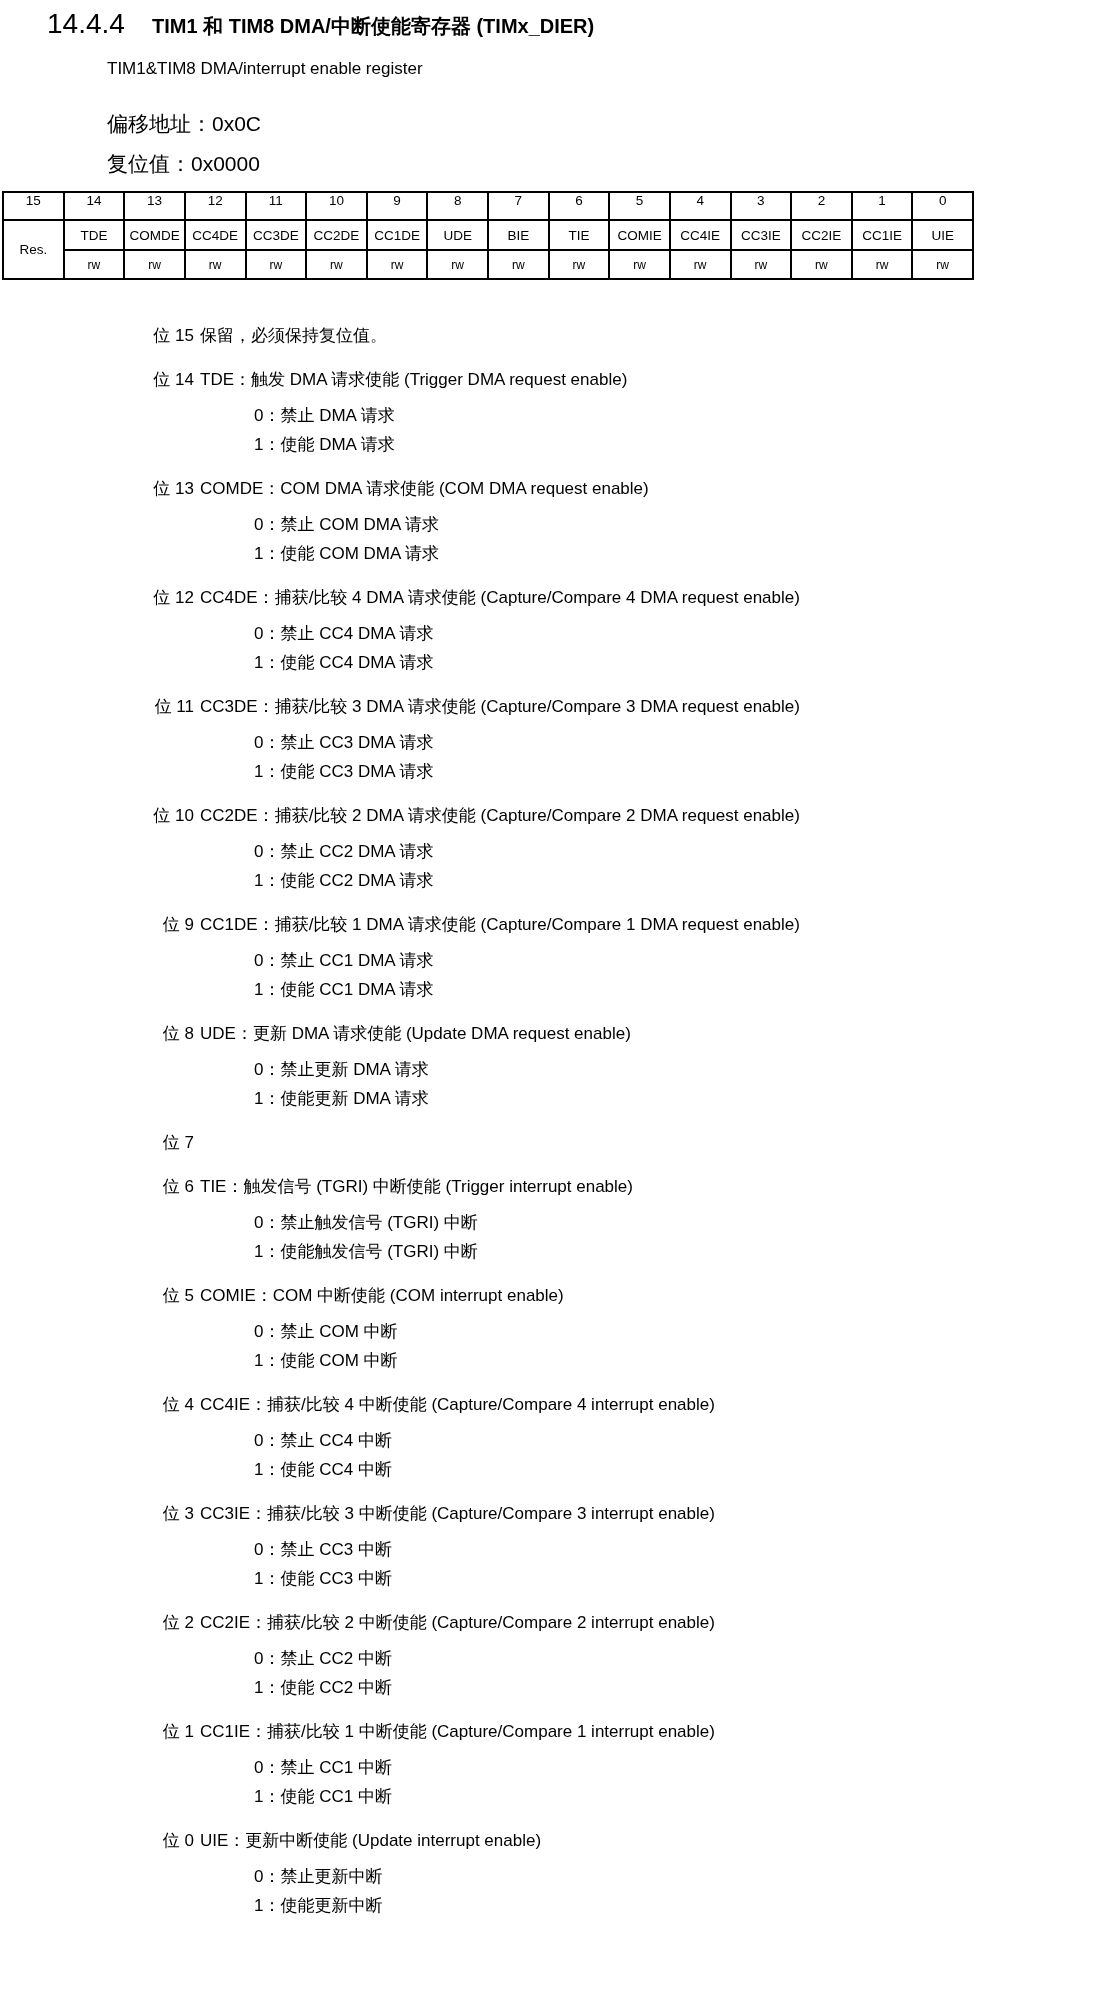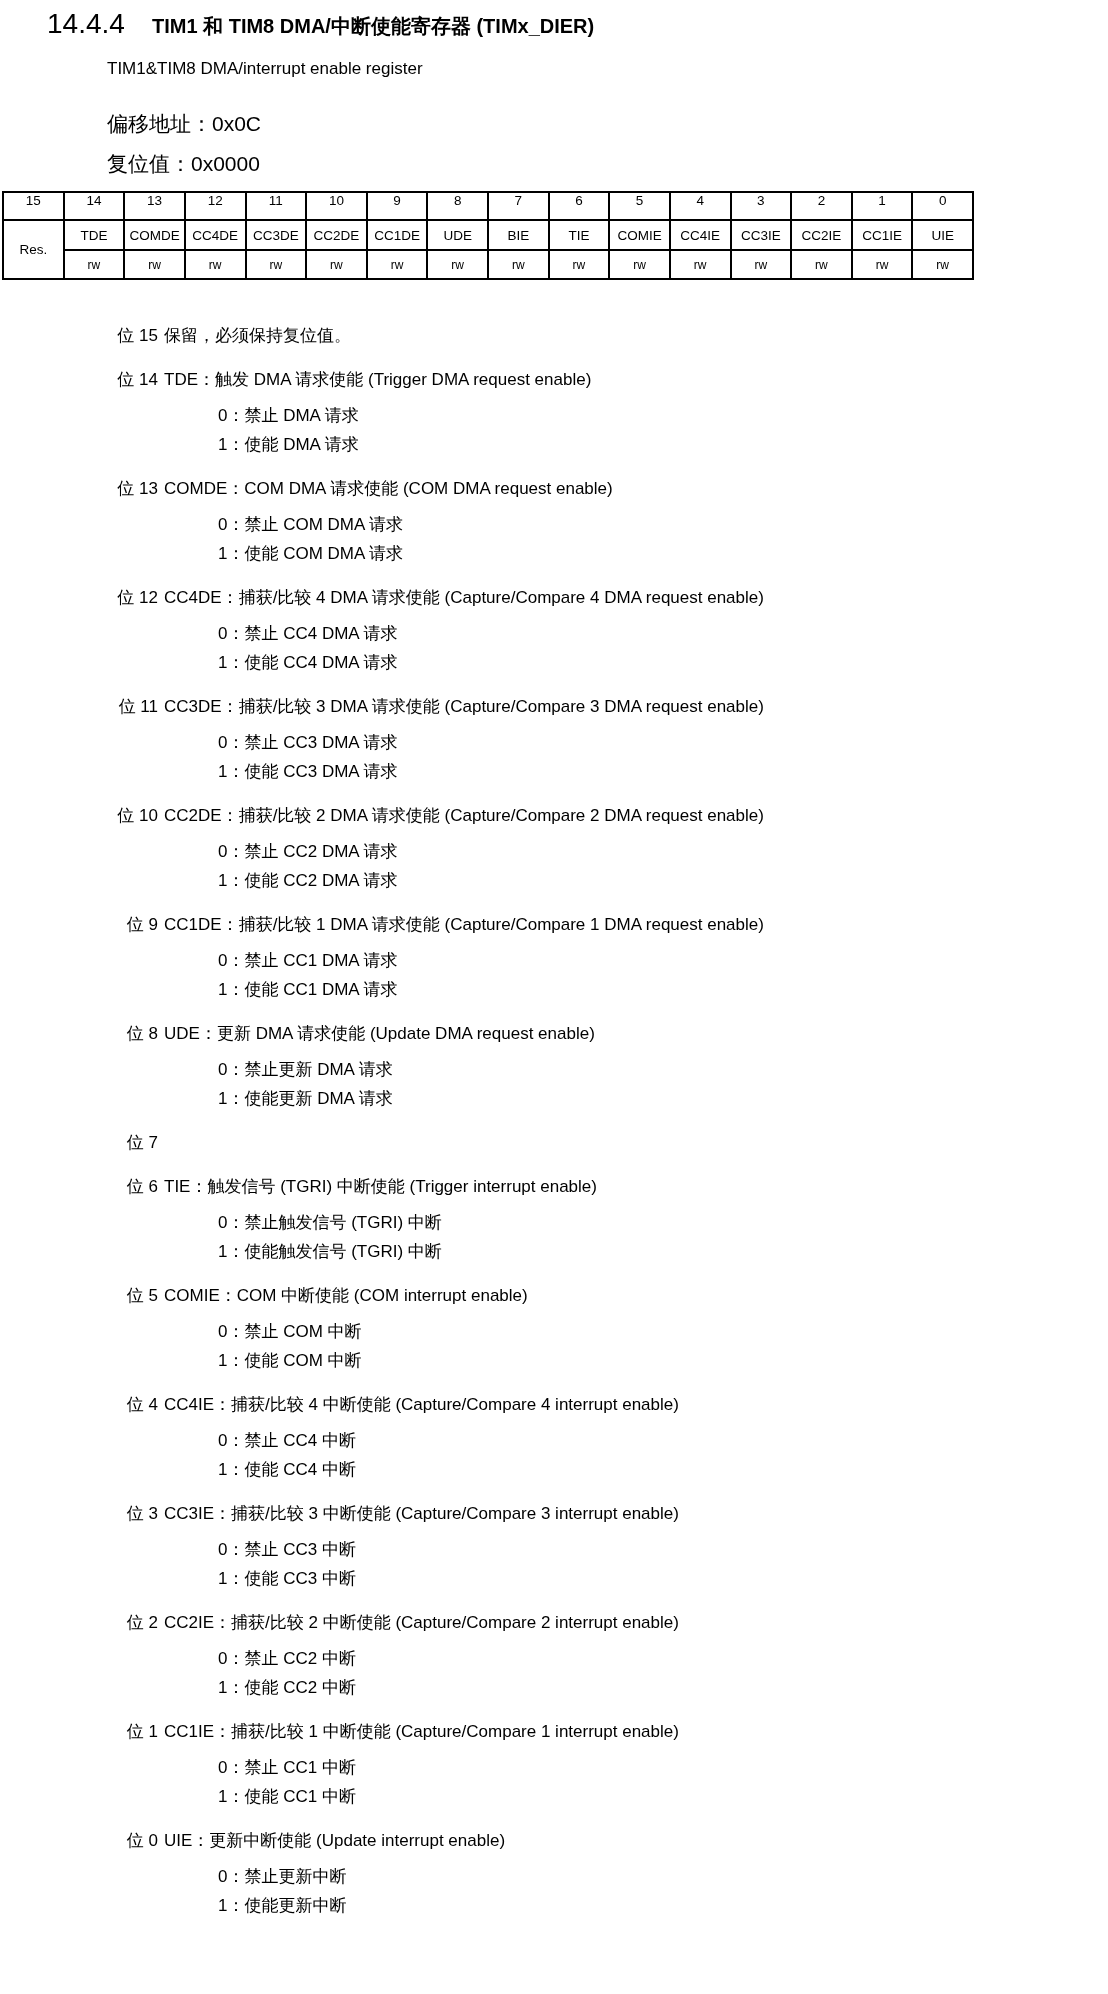--- a/index.html
+++ b/index.html
@@ -26,21 +26,21 @@
   }
   .reg-table td { text-align: center; vertical-align: middle; padding: 0; overflow: hidden; }
   .bitnum-row td { border: none; font-size: 13.5px; line-height: 16px; padding-bottom: 10px; }
   .reg-table tbody td { border: 2px solid #000; }
   .field-cell { height: 28px; font-size: 13.5px; }
   .access-cell { height: 27px; font-size: 12px; }
   .res-cell { font-size: 13.5px; }
 
   
   .descriptions { margin-top: 41px; font-size: 17px; }
-  .desc-block { display: flex; margin-bottom: 15px; }
+  .desc-block { display: flex; margin-bottom: 15px; padding-left: 36px; }
   .desc-block:last-of-type { margin-bottom: 16px; }
   .desc-label { width: 158px; flex: none; text-align: right; line-height: 29px; white-space: nowrap; }
   .desc-body { margin-left: 6px; line-height: 29px; }
   .desc-head .field-name { font-weight: normal; text-align: right; }
   .desc-head + .val-line { margin-top: 7px; }
   .val-line { margin-left: 54px; line-height: 29px; }
   .val-line:empty { display: none; }
 </style>
 </head>
 <body>

